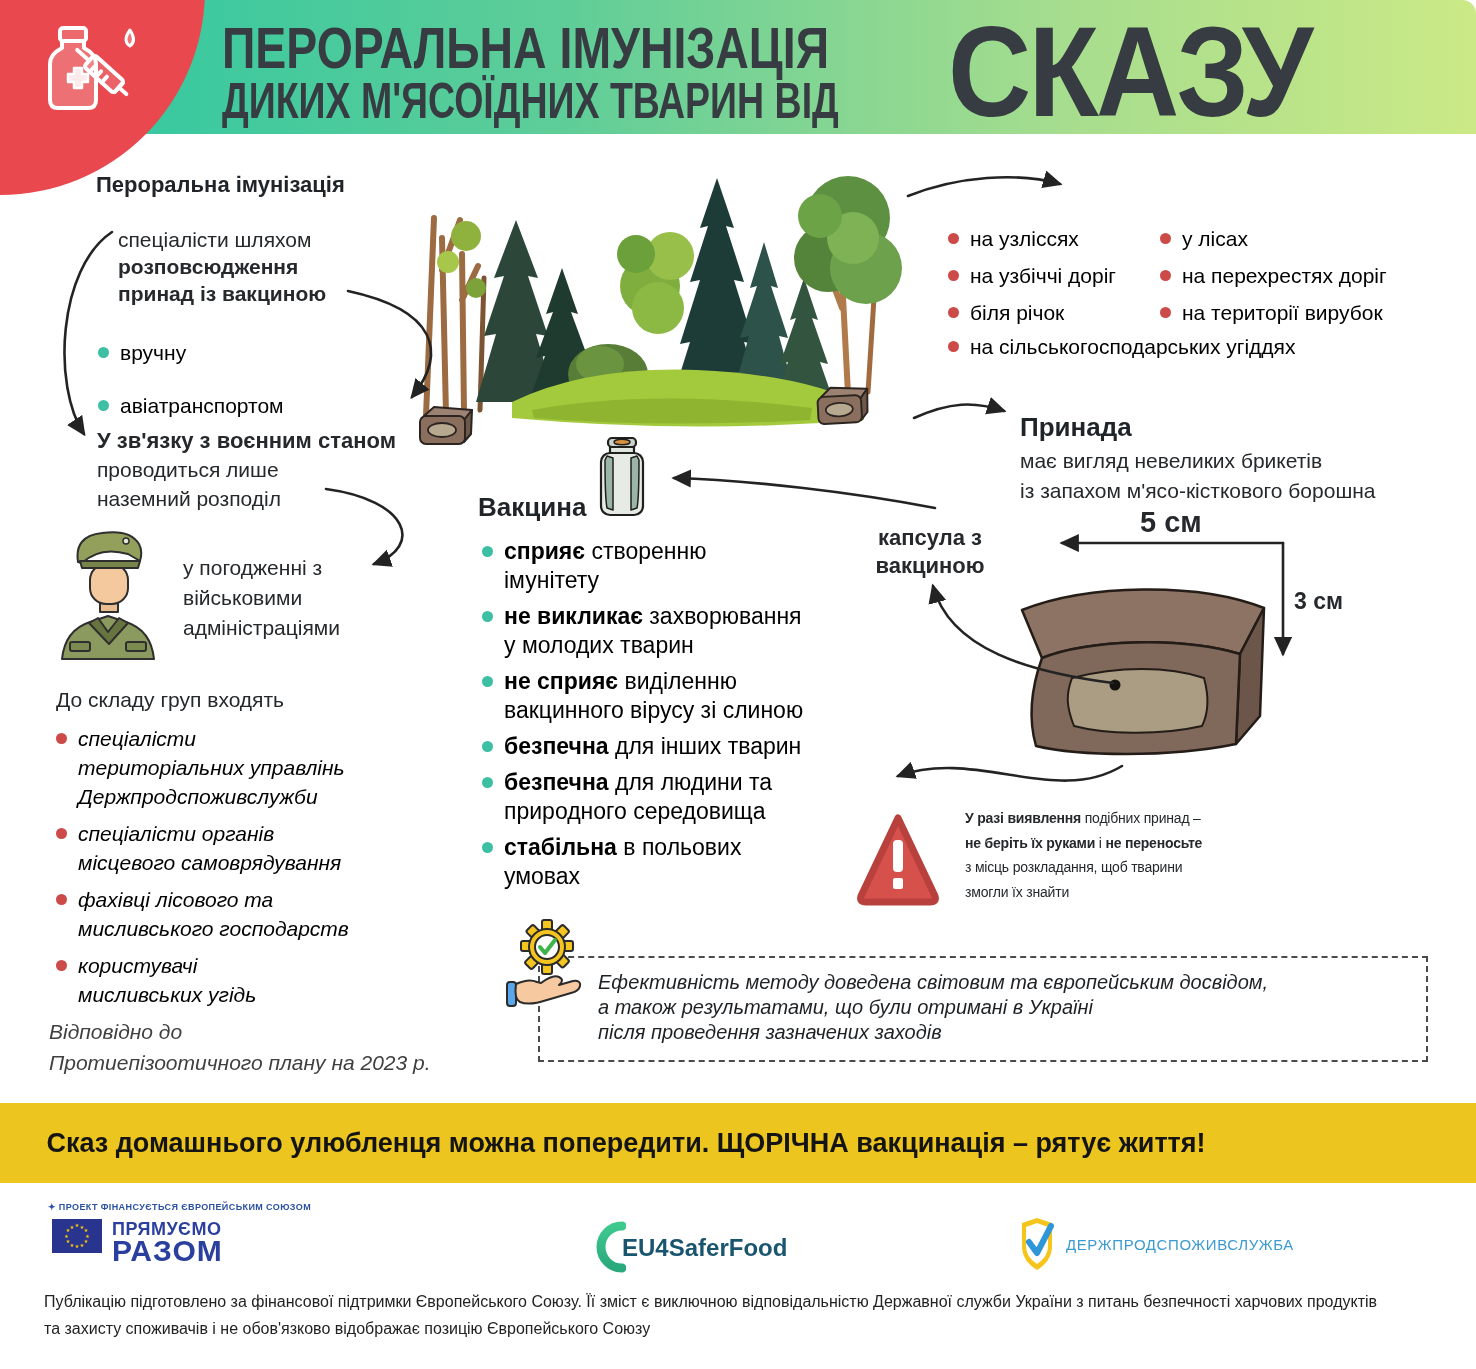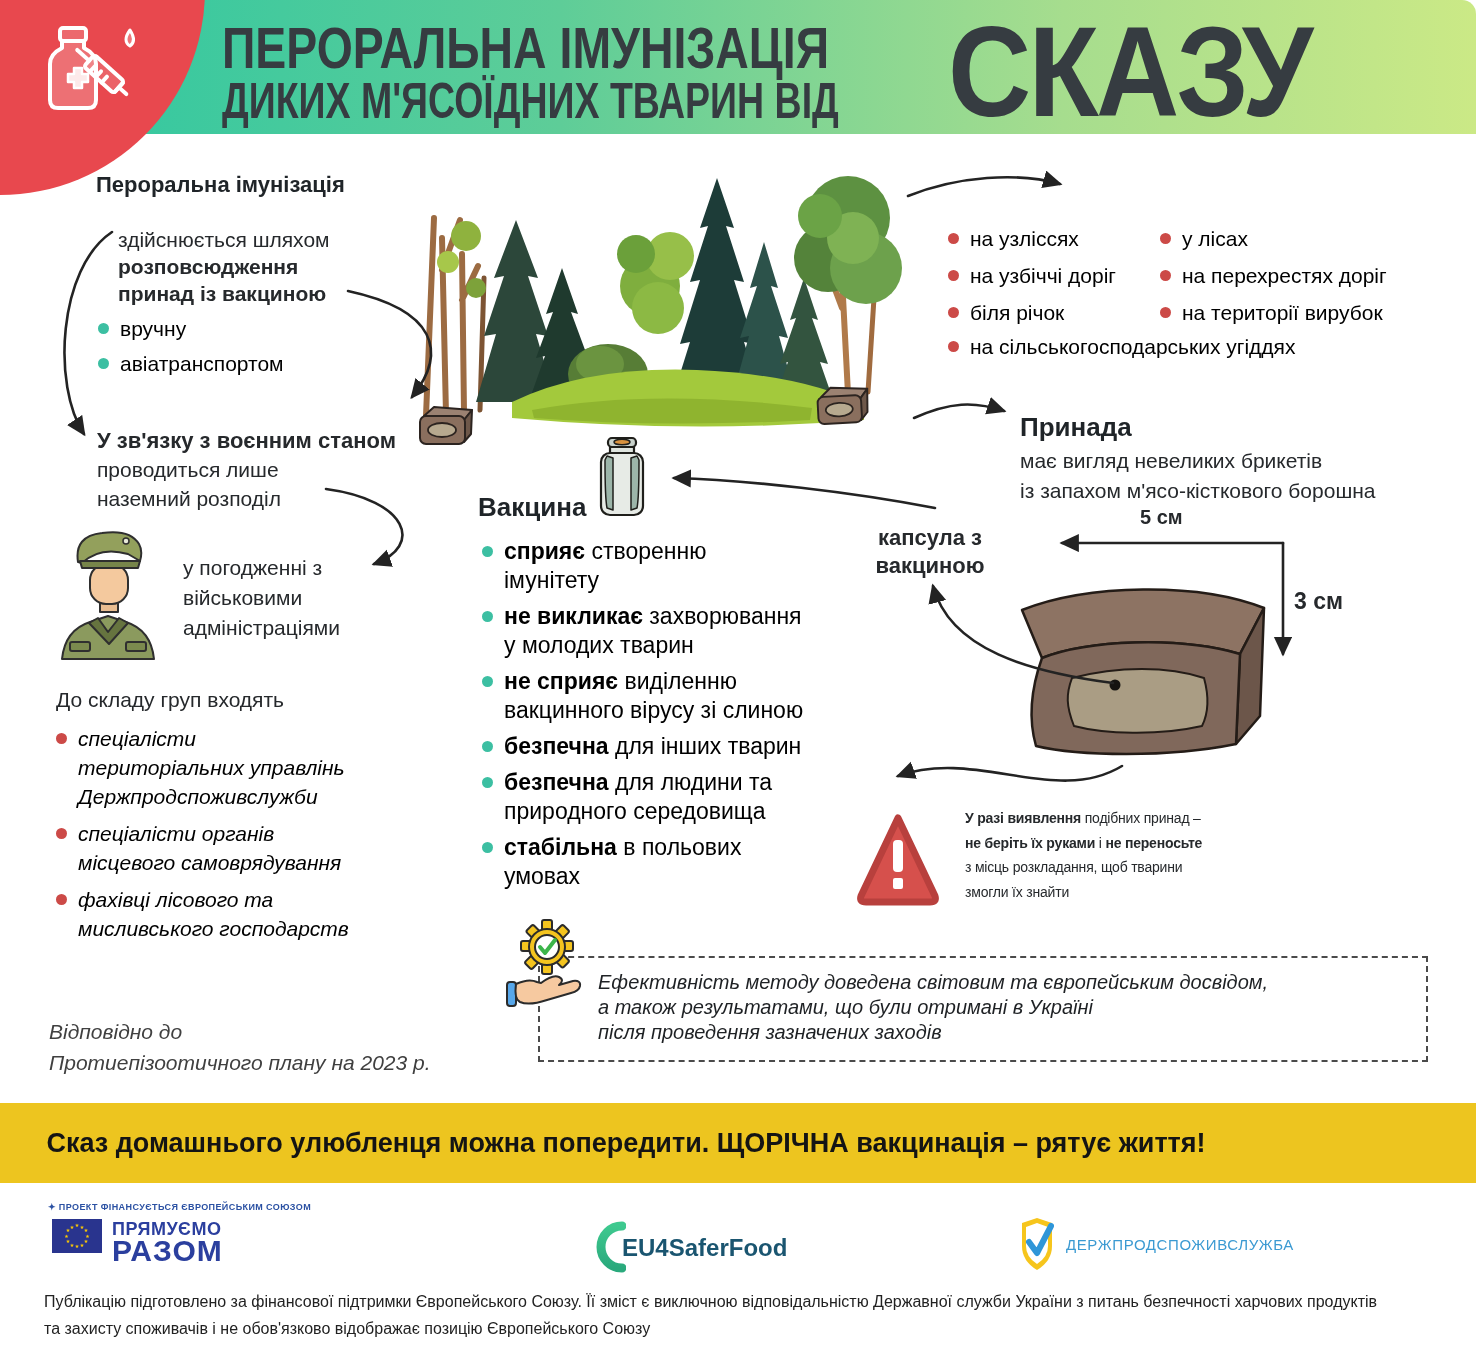--- a/index.html
+++ b/index.html
@@ -20,38 +20,38 @@
     transform:scaleX(.9);transform-origin:left top;letter-spacing:-3px;white-space:nowrap;}
   
   .h-left{left:96px;top:172px;font-size:22px;font-weight:bold;color:#1f2428;}
   .para{left:118px;top:226px;font-size:21px;line-height:27px;}
   ul.dotlist{list-style:none;margin:0;padding:0;position:absolute;}
   ul.dotlist li{position:relative;padding-left:24px;line-height:29px;}
   ul.dotlist li::before{content:"";position:absolute;left:2px;top:9px;width:11px;height:11px;border-radius:50%;}
   ul.teal li::before{background:#3cbfa2;}
   ul.red li::before{background:#cc4a47;}
   .methods{left:96px;top:314px;font-size:21px;}
-  .methods li{margin-bottom:6px;}
+  .methods li{margin-bottom:6px;margin-top:24px;}
   .war{left:97px;top:426px;font-size:21px;line-height:29px;}
   .war .line:first-child{font-weight:bold;font-size:22px;}
   .agree{left:183px;top:553px;font-size:21px;line-height:30px;}
   .groups-h{left:56px;top:688px;font-size:21px;}
   .groups{left:54px;top:724px;font-size:21px;font-style:italic;}
   .groups li{line-height:29px;margin-bottom:8px;}
   .note{left:49px;top:1016px;font-size:21px;line-height:31px;font-style:italic;color:#404040;}
   
   .loc1{left:946px;top:224px;font-size:21px;}
   .loc2{left:1158px;top:224px;font-size:21px;}
   .loc1 li,.loc2 li{margin-bottom:8px;}
   .locwide{left:946px;top:332px;font-size:21px;}
   
   .bait-h{left:1020px;top:412px;font-size:26px;font-weight:bold;color:#1f2428;}
   .bait-desc{left:1020px;top:446px;font-size:21px;line-height:30px;}
   .capsule{left:874px;top:524px;width:112px;text-align:center;font-size:22px;font-weight:bold;line-height:28px;}
-  .dim-w{left:1140px;top:506px;font-size:20px;font-weight:bold;}
+  .dim-w{left:1140px;top:506px;font-size:29px;font-weight:bold;}
   .dim-h{left:1294px;top:588px;font-size:23px;font-weight:bold;}
   
   .vac-h{left:478px;top:492px;font-size:26px;font-weight:bold;color:#1f2428;}
   .vaccine{left:480px;top:537px;font-size:23px;width:400px;}
   .vaccine li{line-height:30px;margin-bottom:7px;}
   .vaccine li::before{top:10px;}
   .vaccine .r{white-space:pre-line;}
   
   .warn-text{left:965px;top:806px;font-size:14px;line-height:24.5px;letter-spacing:-0.2px;}
   
@@ -96,21 +96,21 @@
 
   <div class="t title">
     <span class="l1">ПЕРОРАЛЬНА ІМУНІЗАЦІЯ</span>
     <span class="l2">ДИКИХ М'ЯСОЇДНИХ ТВАРИН ВІД</span>
   </div>
   <div class="t title-big">СКАЗУ</div>
 
   <div class="t h-left">Пероральна імунізація</div>
 
   <div class="t para">
-    <span class="line">здійснюється шляхом</span>
+    <span class="line">спеціалісти шляхом</span>
     <span class="line b">розповсюдження</span>
     <span class="line b">принад із вакциною</span>
   </div>
 
   <ul class="dotlist teal methods">
     <li><span>вручну</span></li>
     <li><span>авіатранспортом</span></li>
   </ul>
 
   <div class="t war">
@@ -147,20 +147,24 @@
       <span class="line">територіальних управлінь</span>
       <span class="line">Держпродспоживслужби</span>
     </li>
     <li>
       <span class="line">спеціалісти органів</span>
       <span class="line">місцевого самоврядування</span>
     </li>
     <li>
       <span class="line">фахівці лісового та</span>
       <span class="line">мисливського господарств</span>
+    </li>
+    <li>
+      <span class="line">користувачі</span>
+      <span class="line">мисливських угідь</span>
     </li>
   </ul>
 
   <div class="t note">
     <span class="line">Відповідно до</span>
     <span class="line">Протиепізоотичного плану на 2023 р.</span>
   </div>
 
   <svg class="abs" style="left:412px;top:158px;overflow:visible" width="475" height="272" viewBox="0 0 475 272">
     <g stroke="#9c6b42" stroke-width="6" stroke-linecap="round" fill="none">

